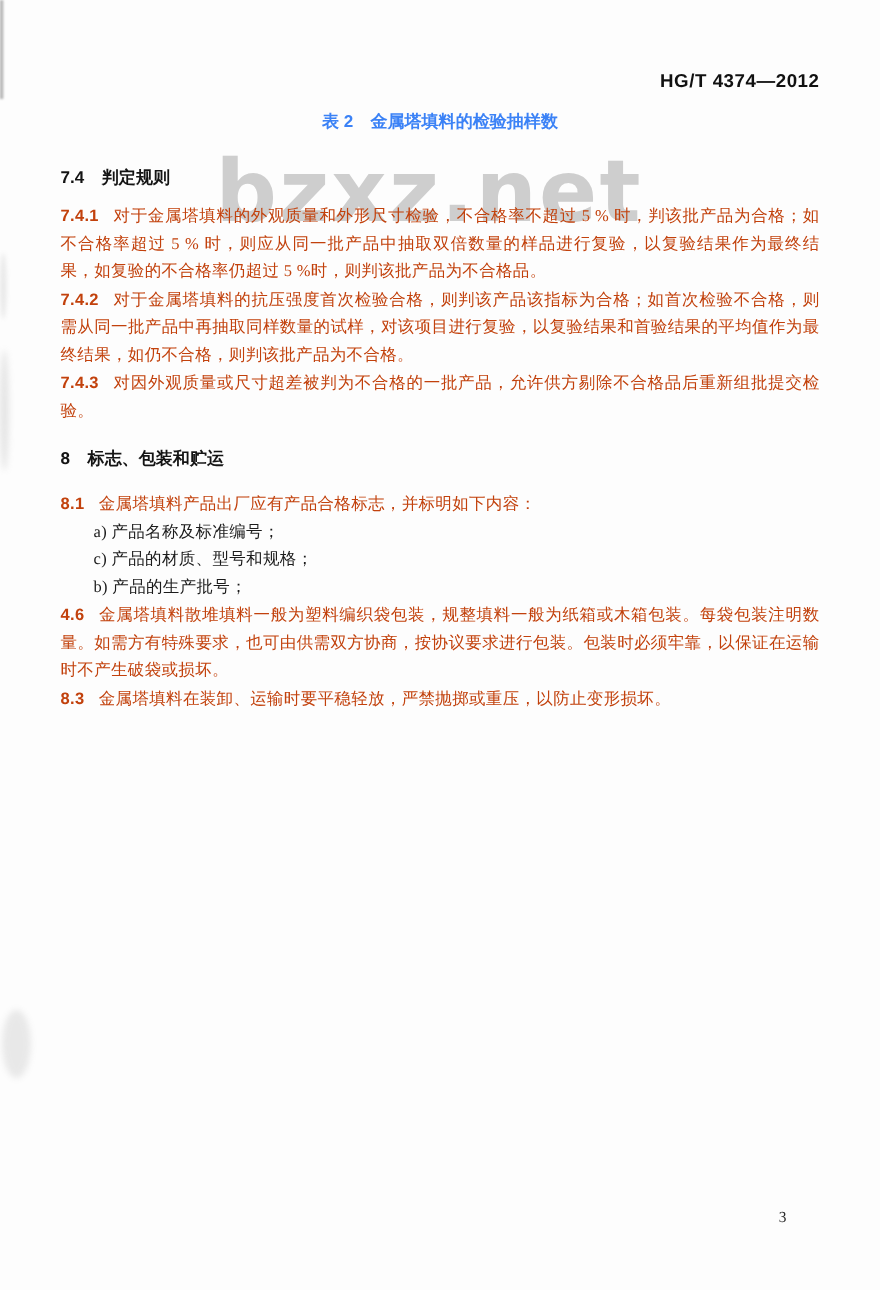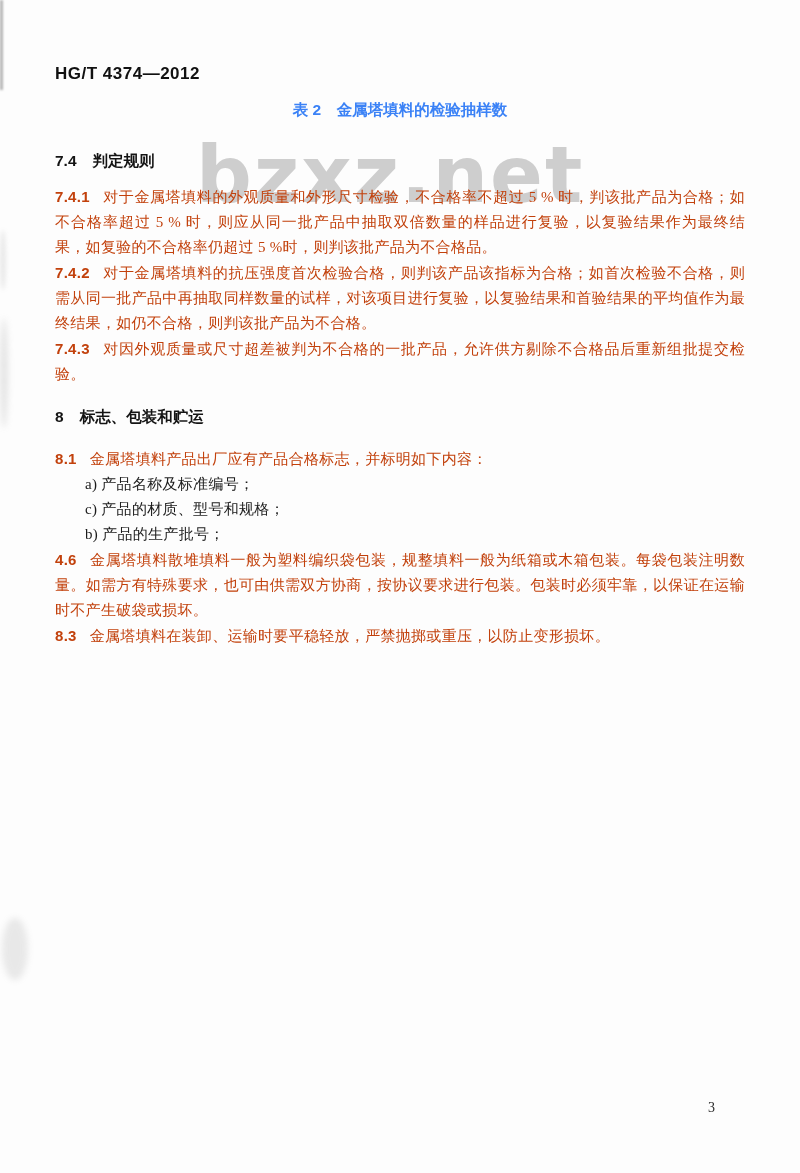--- a/index.html
+++ b/index.html
@@ -20,21 +20,21 @@
   .watermark{
     position:absolute;left:196px;top:130px;
     font-family:"DejaVu Sans","Liberation Sans",sans-serif;
     font-weight:800;font-size:78px;letter-spacing:2px;
     color:#cecece;z-index:0;user-select:none;
   }
 
   .content{position:absolute;left:55px;top:0;width:690px;z-index:1;}
 
   .std-code{
-    padding-top:64px;text-align:left;
+    padding-top:64px;text-align:right;
     font-family:"Liberation Sans","DejaVu Sans",sans-serif;
     font-weight:bold;font-size:17px;letter-spacing:.5px;color:#111;
   }
 
   .tbl-caption{
     margin-top:16px;text-align:center;
     font-family:"Liberation Sans","DejaVu Sans",sans-serif;
     font-weight:bold;font-size:15.5px;color:#3b82f6;
   }
 

